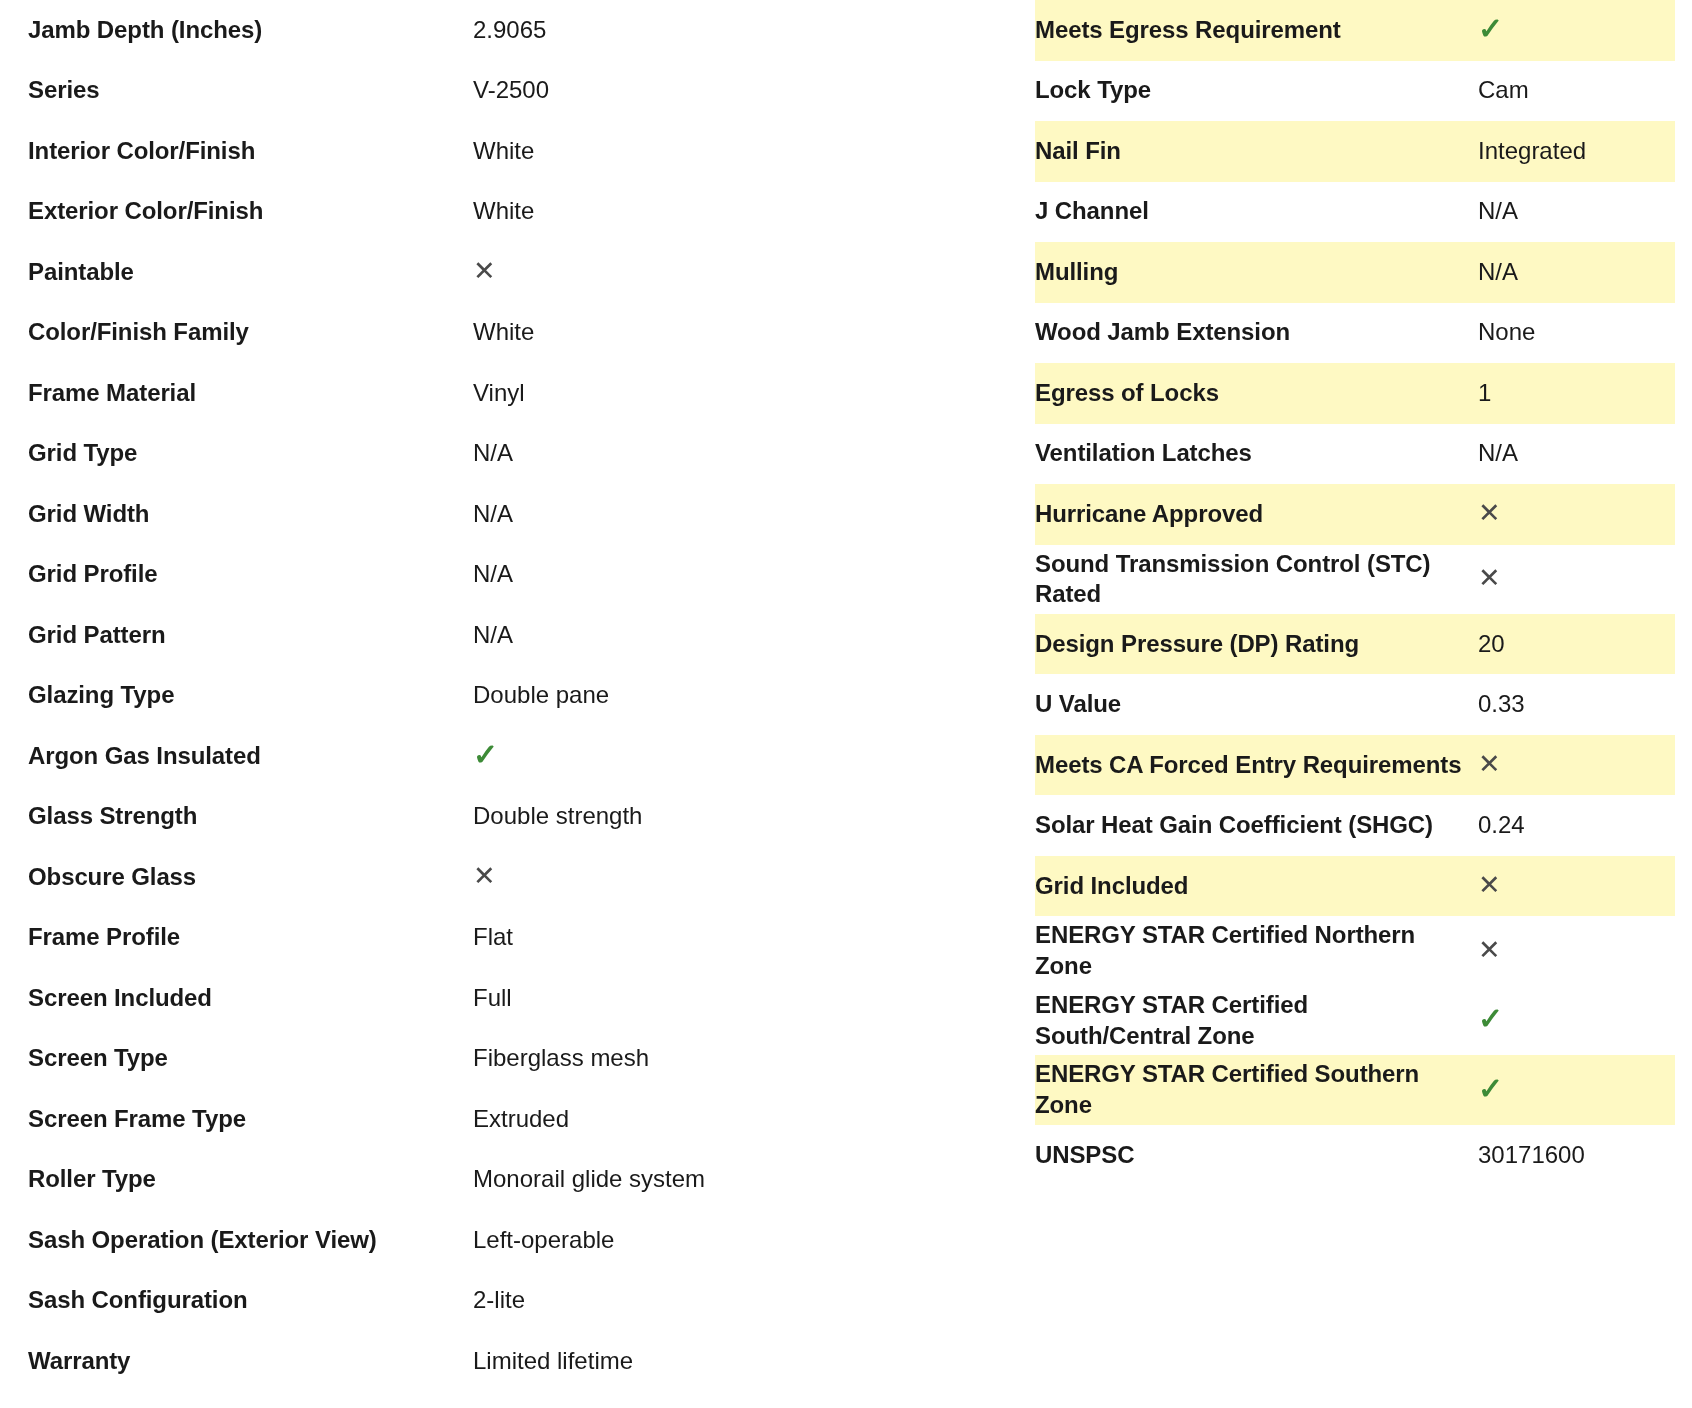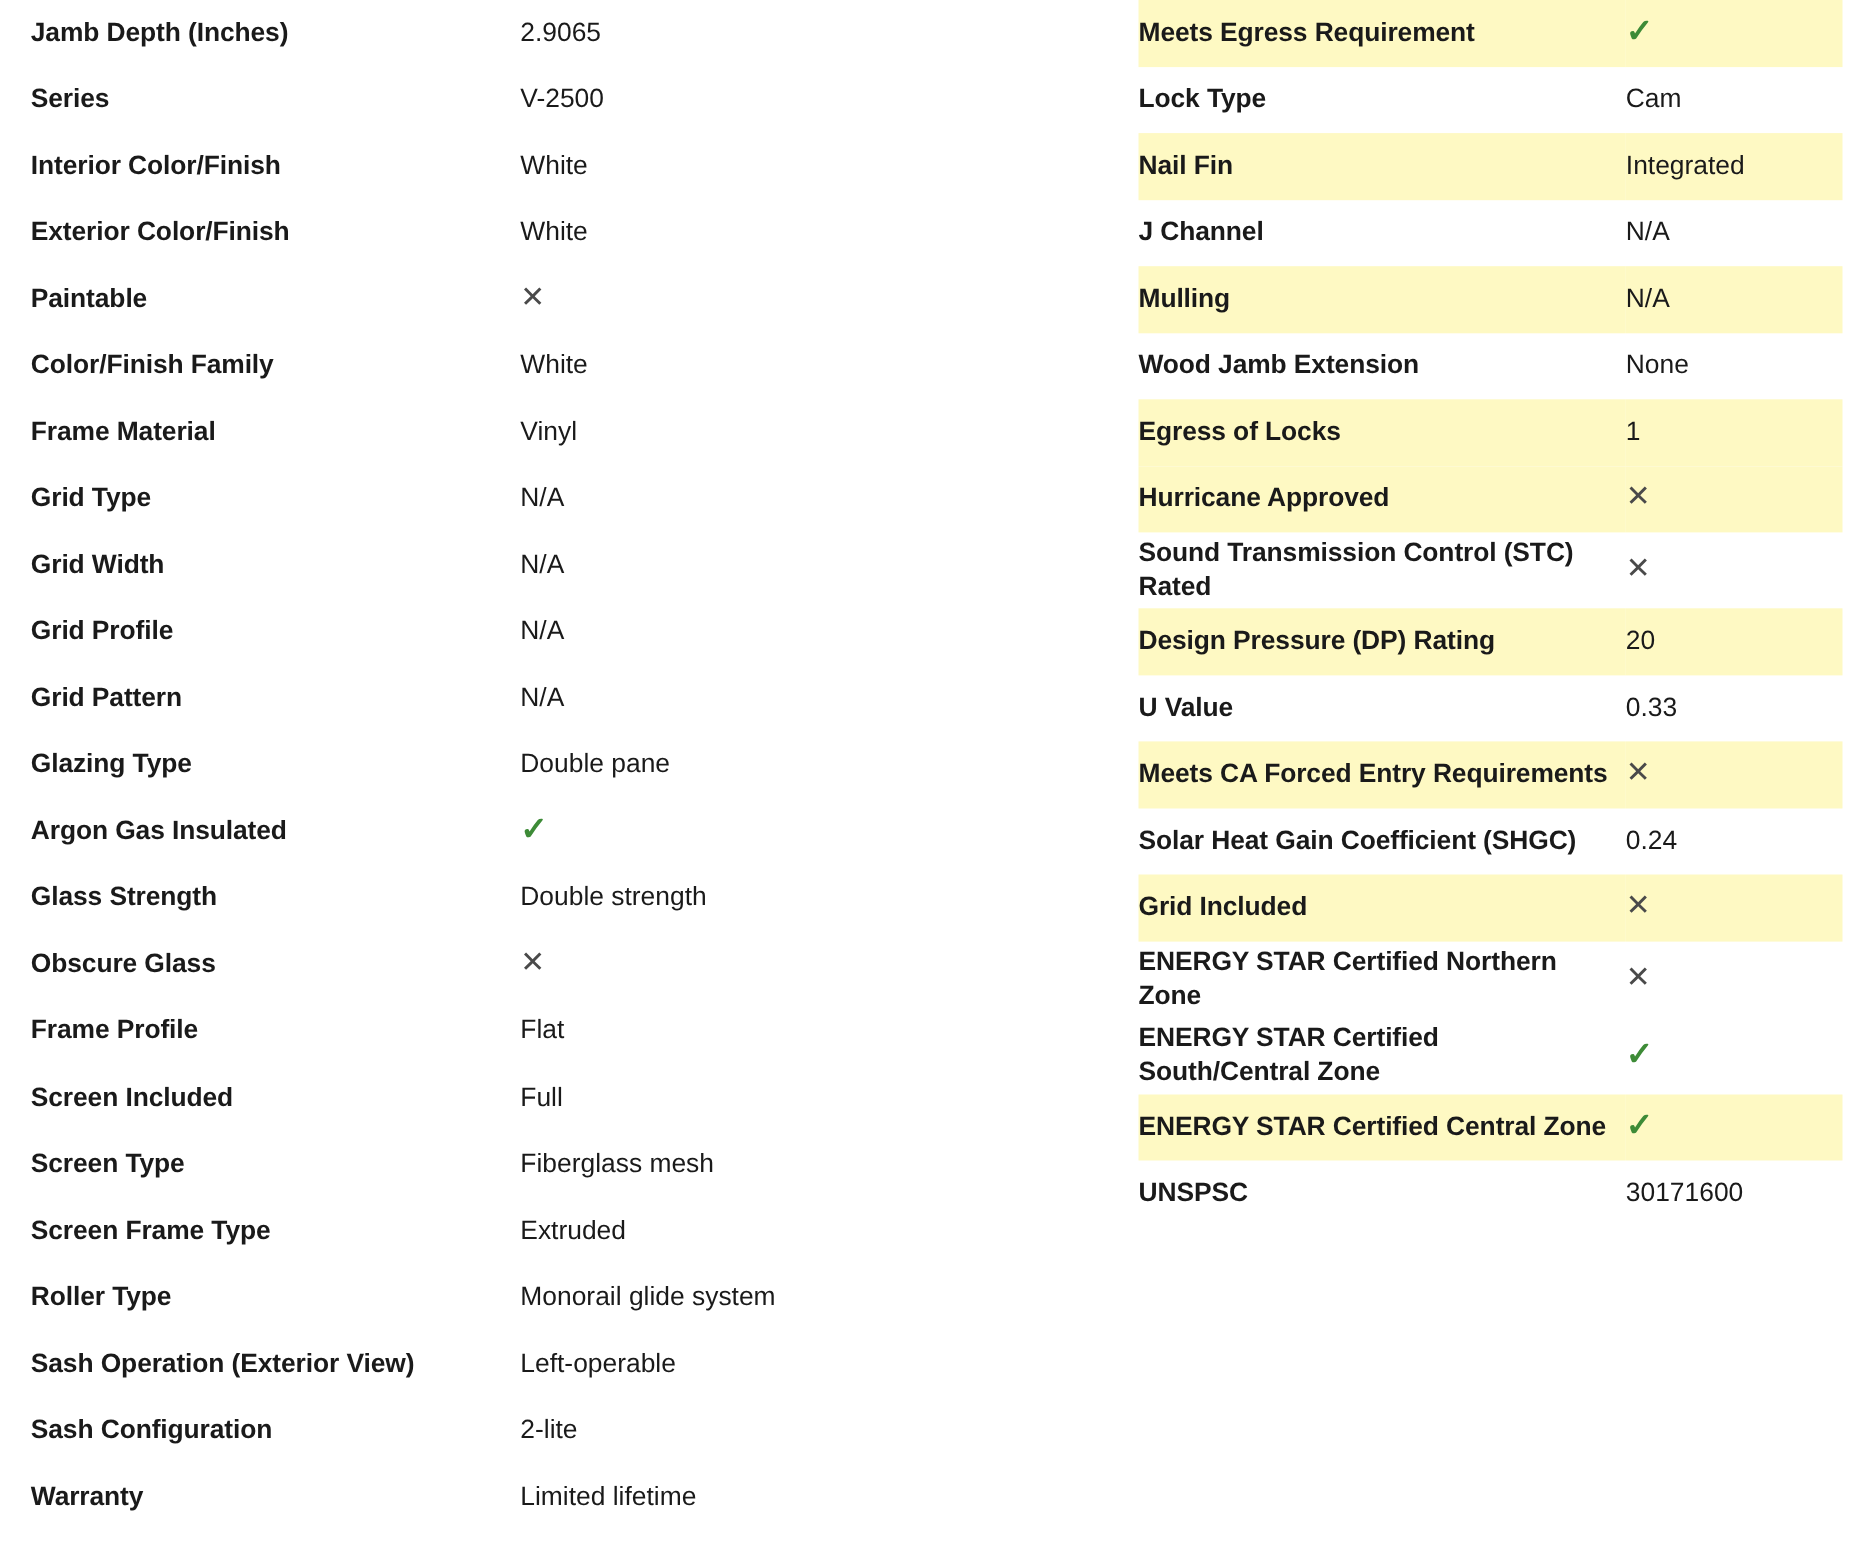--- a/index.html
+++ b/index.html
@@ -211,20 +211,24 @@
             <td class="spec-value">N/A</td>
           </tr>
           <tr>
             <td class="spec-label">Wood Jamb Extension</td>
             <td class="spec-value">None</td>
           </tr>
           <tr class="striped">
             <td class="spec-label">Egress of Locks</td>
             <td class="spec-value">1</td>
           </tr>
+          <tr>
+            <td class="spec-label">Ventilation Latches</td>
+            <td class="spec-value">N/A</td>
+          </tr>
           <tr class="striped">
             <td class="spec-label">Hurricane Approved</td>
             <td class="spec-value"><span class="cross">✕</span></td>
           </tr>
           <tr>
             <td class="spec-label">Sound Transmission Control (STC) Rated</td>
             <td class="spec-value"><span class="cross">✕</span></td>
           </tr>
           <tr class="striped">
             <td class="spec-label">Design Pressure (DP) Rating</td>
@@ -248,21 +252,21 @@
           </tr>
           <tr>
             <td class="spec-label">ENERGY STAR Certified Northern Zone</td>
             <td class="spec-value"><span class="cross">✕</span></td>
           </tr>
           <tr>
             <td class="spec-label">ENERGY STAR Certified South/Central Zone</td>
             <td class="spec-value"><span class="check">✓</span></td>
           </tr>
           <tr class="striped">
-            <td class="spec-label">ENERGY STAR Certified Central Zone</td>
+            <td class="spec-label">ENERGY STAR Certified Southern Zone</td>
             <td class="spec-value"><span class="check">✓</span></td>
           </tr>
           <tr>
             <td class="spec-label">UNSPSC</td>
             <td class="spec-value">30171600</td>
           </tr>
         </tbody>
     </table>
   </div>
 </div>

